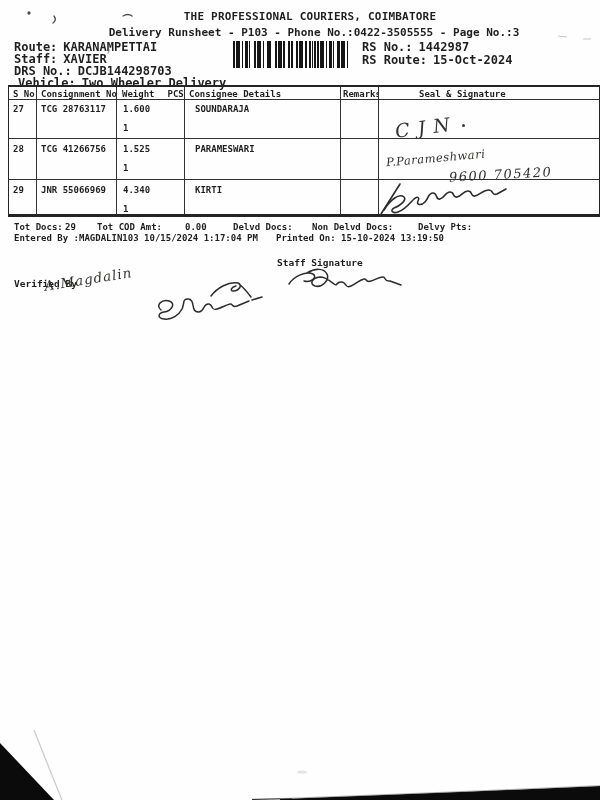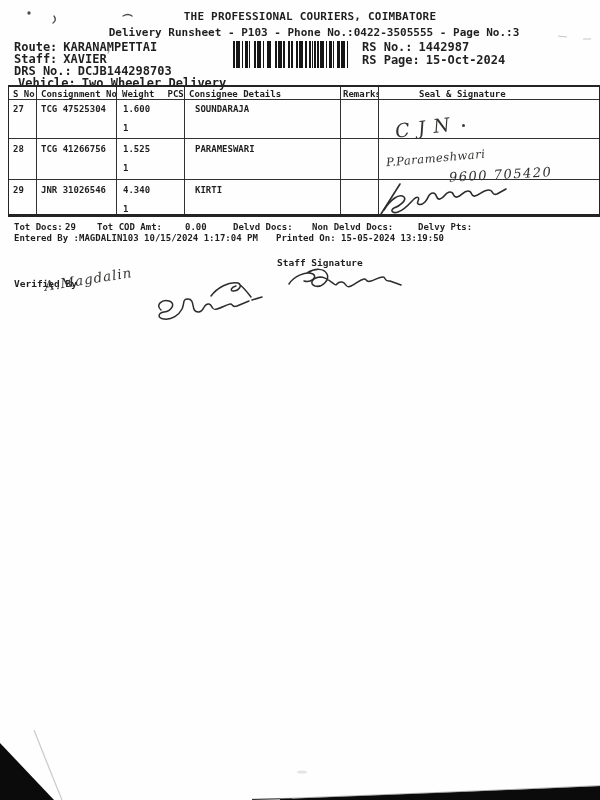--- a/index.html
+++ b/index.html
@@ -63,68 +63,68 @@
     <span class="vl">Two Wheeler Delivery</span>
   </div>
 
   <div class="abs barcode"></div>
 
   <div class="abs line" style="left:362px;top:40px;">
     <span class="lb">RS No.:</span>
     <span class="vl">1442987</span>
   </div>
   <div class="abs line" style="left:362px;top:53px;">
-    <span class="lb">RS Page:</span>
+    <span class="lb">RS Route:</span>
     <span class="vl">15-Oct-2024</span>
   </div>
 
   <div class="table">
     <div class="c h">S No</div>
     <div class="c h">Consignment No</div>
     <div class="c h wp"><span>Weight</span><span>PCS</span></div>
     <div class="c h">Consignee Details</div>
     <div class="c h rem">Remarks</div>
     <div class="c h sealh">Seal &amp; Signature</div>
 
     <div class="c">27</div>
-    <div class="c">TCG 47525304</div>
+    <div class="c">TCG 28763117</div>
     <div class="c wpr"><span>1.600</span><span>1</span></div>
     <div class="c consr">SOUNDARAJA</div>
     <div class="c rem"></div>
     <div class="c"></div>
 
     <div class="c">28</div>
     <div class="c">TCG 41266756</div>
     <div class="c wpr"><span>1.525</span><span>1</span></div>
     <div class="c consr">PARAMESWARI</div>
     <div class="c rem"></div>
     <div class="c"></div>
 
     <div class="c">29</div>
-    <div class="c">JNR 31026546</div>
+    <div class="c">JNR 55066969</div>
     <div class="c wpr"><span>4.340</span><span>1</span></div>
     <div class="c consr">KIRTI</div>
     <div class="c rem"></div>
     <div class="c"></div>
   </div>
 
   <div class="abs hand cjn">CJN</div>
   <div class="abs dot"></div>
   <div class="abs hand name28">P.Parameshwari</div>
   <div class="abs hand phone28">9600 705420</div>
 
   <span class="abs f" style="left:14px;top:222px;">Tot Docs:</span>
   <span class="abs f" style="left:65px;top:222px;">29</span>
   <span class="abs f" style="left:97px;top:222px;">Tot COD Amt:</span>
   <span class="abs f" style="left:185px;top:222px;">0.00</span>
   <span class="abs f" style="left:233px;top:222px;">Delvd Docs:</span>
   <span class="abs f" style="left:312px;top:222px;">Non Delvd Docs:</span>
   <span class="abs f" style="left:418px;top:222px;">Delvy Pts:</span>
   <span class="abs f" style="left:14px;top:233px;">Entered By :MAGDALIN103 10/15/2024 1:17:04 PM</span>
-  <span class="abs f" style="left:276px;top:233px;">Printed On: 15-05-2024 13:19:50</span>
+  <span class="abs f" style="left:276px;top:233px;">Printed On: 15-10-2024 13:19:50</span>
 
   <span class="abs sig-label" style="left:14px;top:257px;margin-top:21px;">Verified By</span>
   <span class="abs sig-label" style="left:277px;top:257px;">Staff Signature</span>
 
   <div class="abs hand vsig">A.Magdalin</div>
 
   <svg class="abs overlay" width="600" height="800" viewBox="0 0 600 800">
 
     <g stroke="#4a4a4a" stroke-width="1.3" fill="none" stroke-linecap="round">
       <circle cx="29" cy="13" r="1" fill="#4a4a4a"></circle>

